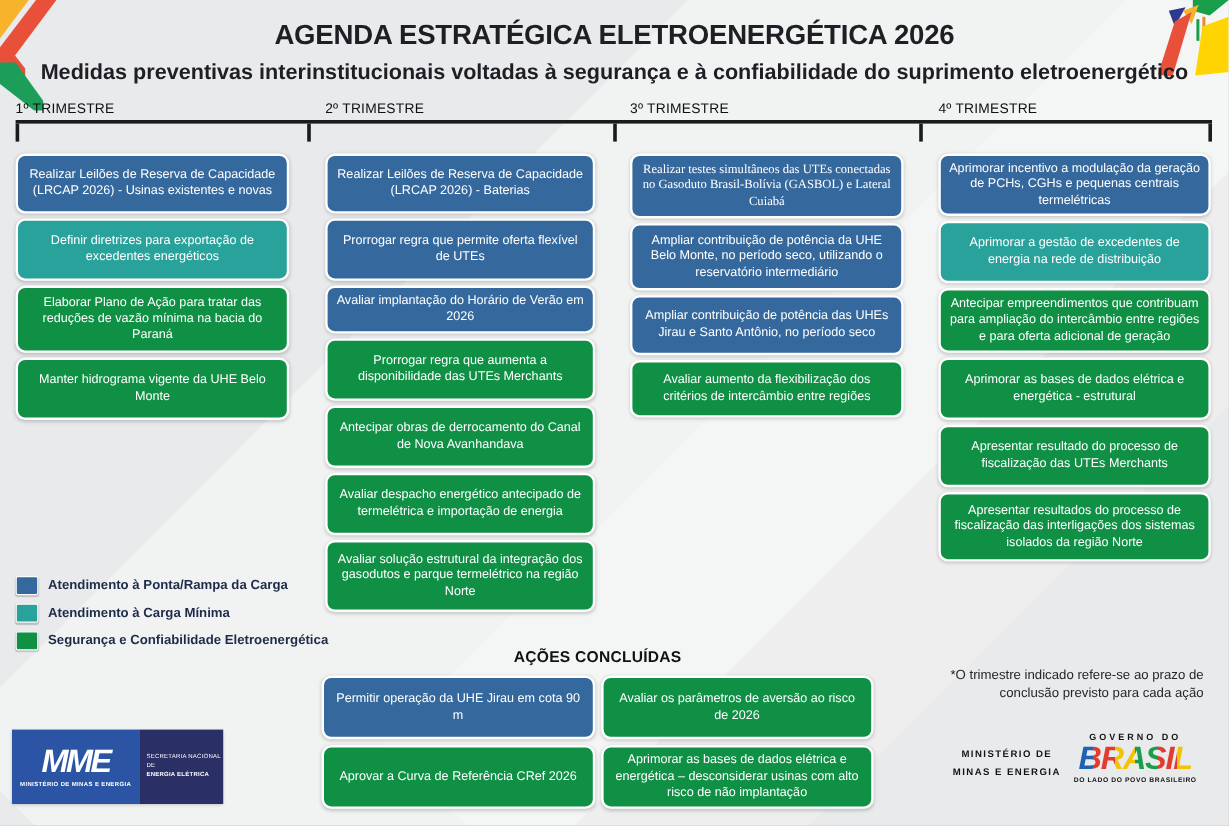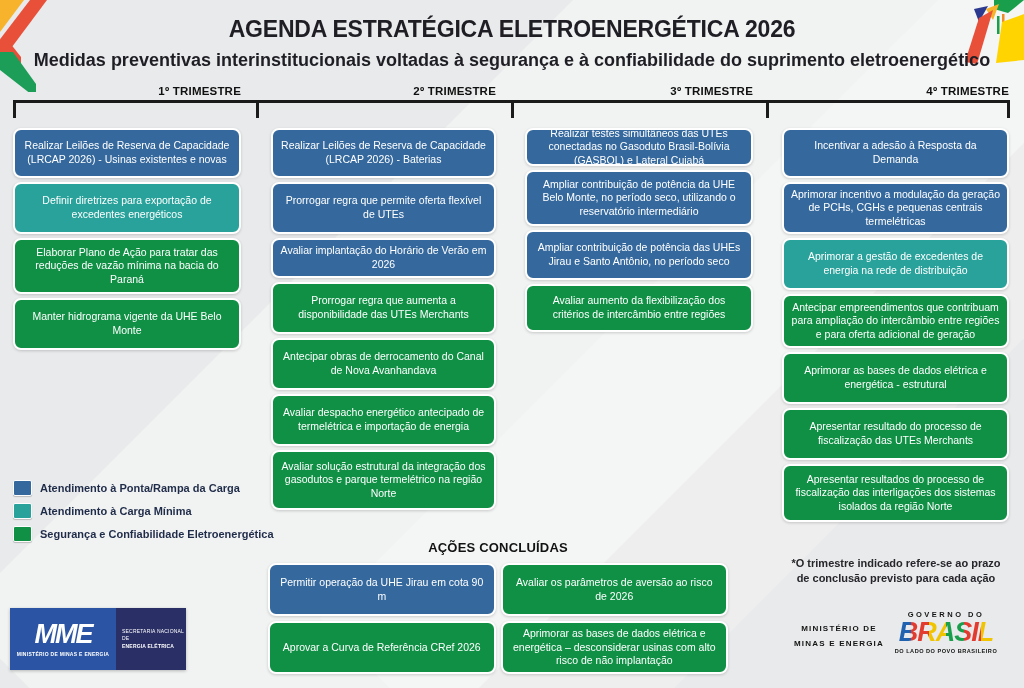--- a/index.html
+++ b/index.html
@@ -11,22 +11,22 @@
   .wm{position:absolute;background:rgba(255,255,255,.38);z-index:0;pointer-events:none;}
   .wm1{width:420px;height:1200px;left:320px;top:-260px;transform:rotate(45deg);}
   .wm2{width:300px;height:1200px;left:700px;top:-300px;transform:rotate(45deg);background:rgba(255,255,255,.22);}
   .layer{position:relative;z-index:1;}
 
   .title{position:absolute;top:16px;left:0;width:100%;text-align:center;
     font-size:23px;font-weight:bold;letter-spacing:-.2px;color:#1e1e24;}
   .subtitle{position:absolute;top:50px;left:0;width:100%;text-align:center;
     font-size:18px;font-weight:bold;color:#1e1e24;}
 
-  .qlabel{position:absolute;top:85px;text-align:right;font-size:11.5px;
-    font-weight:bold;color:#101010;letter-spacing:.2px;}
+  .qlabel{position:absolute;top:85px;text-align:left;font-size:11.5px;
+    font-weight:normal;color:#101010;letter-spacing:.2px;}
 
   .bracket{position:absolute;left:13px;top:100px;width:997px;height:18px;
     border-top:3px solid #1b1b1b;}
   .tick{position:absolute;top:0;width:3px;height:15px;background:#1b1b1b;}
 
   .col{position:absolute;top:128px;display:flex;flex-direction:column;gap:4px;}
   .col1{left:13px;width:228px;}
   .col2{left:271px;width:225px;}
   .col3{left:525px;width:228px;}
   .col4{left:782px;width:227px;}
@@ -44,22 +44,22 @@
   .swatch{width:17px;height:14px;border-radius:2px;border:1px solid #fdfdfd;
     box-shadow:0 1px 1px rgba(0,0,0,.2);display:inline-block;}
   .legend-label{font-size:11px;font-weight:bold;color:#1f2c49;}
 
   .completed{position:absolute;left:268px;top:540px;width:460px;}
   .completed-title{text-align:center;font-size:13px;font-weight:bold;color:#121212;
     margin-bottom:8px;letter-spacing:.2px;}
   .completed-grid{display:grid;grid-template-columns:1fr 1fr;gap:5px;}
   .completed .box{height:53px;}
 
-  .footnote{position:absolute;left:789px;top:556px;width:214px;text-align:center;
-    font-size:11px;font-weight:bold;color:#26262b;line-height:1.35;}
+  .footnote{position:absolute;left:789px;top:556px;width:214px;text-align:right;
+    font-size:11px;font-weight:normal;color:#26262b;line-height:1.35;}
 
   .mme{position:absolute;left:10px;top:608px;width:176px;height:62px;display:flex;
     box-shadow:0 1px 3px rgba(0,0,0,.25);}
   .mme-main{width:106px;background:#2b55a4;color:#fff;display:flex;flex-direction:column;
     align-items:center;justify-content:center;}
   .mme-glyph{font-size:27px;font-weight:bold;font-style:italic;letter-spacing:-2px;line-height:1;}
   .mme-caption{font-size:5px;font-weight:bold;letter-spacing:.3px;margin-top:3px;white-space:nowrap;}
   .mme-side{flex:1;background:#2a2f66;color:#fff;display:flex;flex-direction:column;
     justify-content:center;padding-left:6px;line-height:1.5;}
   .mme-side .l1{font-size:5px;letter-spacing:.2px;}
@@ -130,28 +130,27 @@
       <div class="box cat-blue" style="height:50px;">Realizar Leilões de Reserva de Capacidade (LRCAP 2026) - Baterias</div>
       <div class="box cat-blue" style="height:52px;">Prorrogar regra que permite oferta flexível de UTEs</div>
       <div class="box cat-blue" style="height:40px;">Avaliar implantação do Horário de Verão em 2026</div>
       <div class="box cat-green" style="height:52px;">Prorrogar regra que aumenta a disponibilidade das UTEs Merchants</div>
       <div class="box cat-green" style="height:52px;">Antecipar obras de derrocamento do Canal de Nova Avanhandava</div>
       <div class="box cat-green" style="height:52px;">Avaliar despacho energético antecipado de termelétrica e importação de energia</div>
       <div class="box cat-green" style="height:60px;">Avaliar solução estrutural da integração dos gasodutos e parque termelétrico na região Norte</div>
     </section>
 
     <section class="col col3">
-      <div class="box cat-blue" style="height:38px;">Realizar testes simultâneos das UTEs conectadas no Gasoduto Brasil-Bolívia (GASBOL) e Lateral Cuiabá</div>
+      <div class="box cat-blue" style="height:54px;font-family:Liberation Serif, serif;">Realizar testes simultâneos das UTEs conectadas no Gasoduto Brasil-Bolívia (GASBOL) e Lateral Cuiabá</div>
       <div class="box cat-blue" style="height:56px;">Ampliar contribuição de potência da UHE Belo Monte, no período seco, utilizando o reservatório intermediário</div>
       <div class="box cat-blue" style="height:50px;">Ampliar contribuição de potência das UHEs Jirau e Santo Antônio, no período seco</div>
       <div class="box cat-green" style="height:48px;">Avaliar aumento da flexibilização dos critérios de intercâmbio entre regiões</div>
     </section>
 
     <section class="col col4">
-      <div class="box cat-blue" style="height:50px;">Incentivar a adesão à Resposta da Demanda</div>
       <div class="box cat-blue" style="height:52px;">Aprimorar incentivo a modulação da geração de PCHs, CGHs e pequenas centrais termelétricas</div>
       <div class="box cat-teal" style="height:52px;">Aprimorar a gestão de excedentes de energia na rede de distribuição</div>
       <div class="box cat-green" style="height:54px;">Antecipar empreendimentos que contribuam para ampliação do intercâmbio entre regiões e para oferta adicional de geração</div>
       <div class="box cat-green" style="height:52px;">Aprimorar as bases de dados elétrica e energética - estrutural</div>
       <div class="box cat-green" style="height:52px;">Apresentar resultado do processo de fiscalização das UTEs Merchants</div>
       <div class="box cat-green" style="height:58px;">Apresentar resultados do processo de fiscalização das interligações dos sistemas isolados da região Norte</div>
     </section>
 
     <div class="legend">
       <div class="legend-row">

